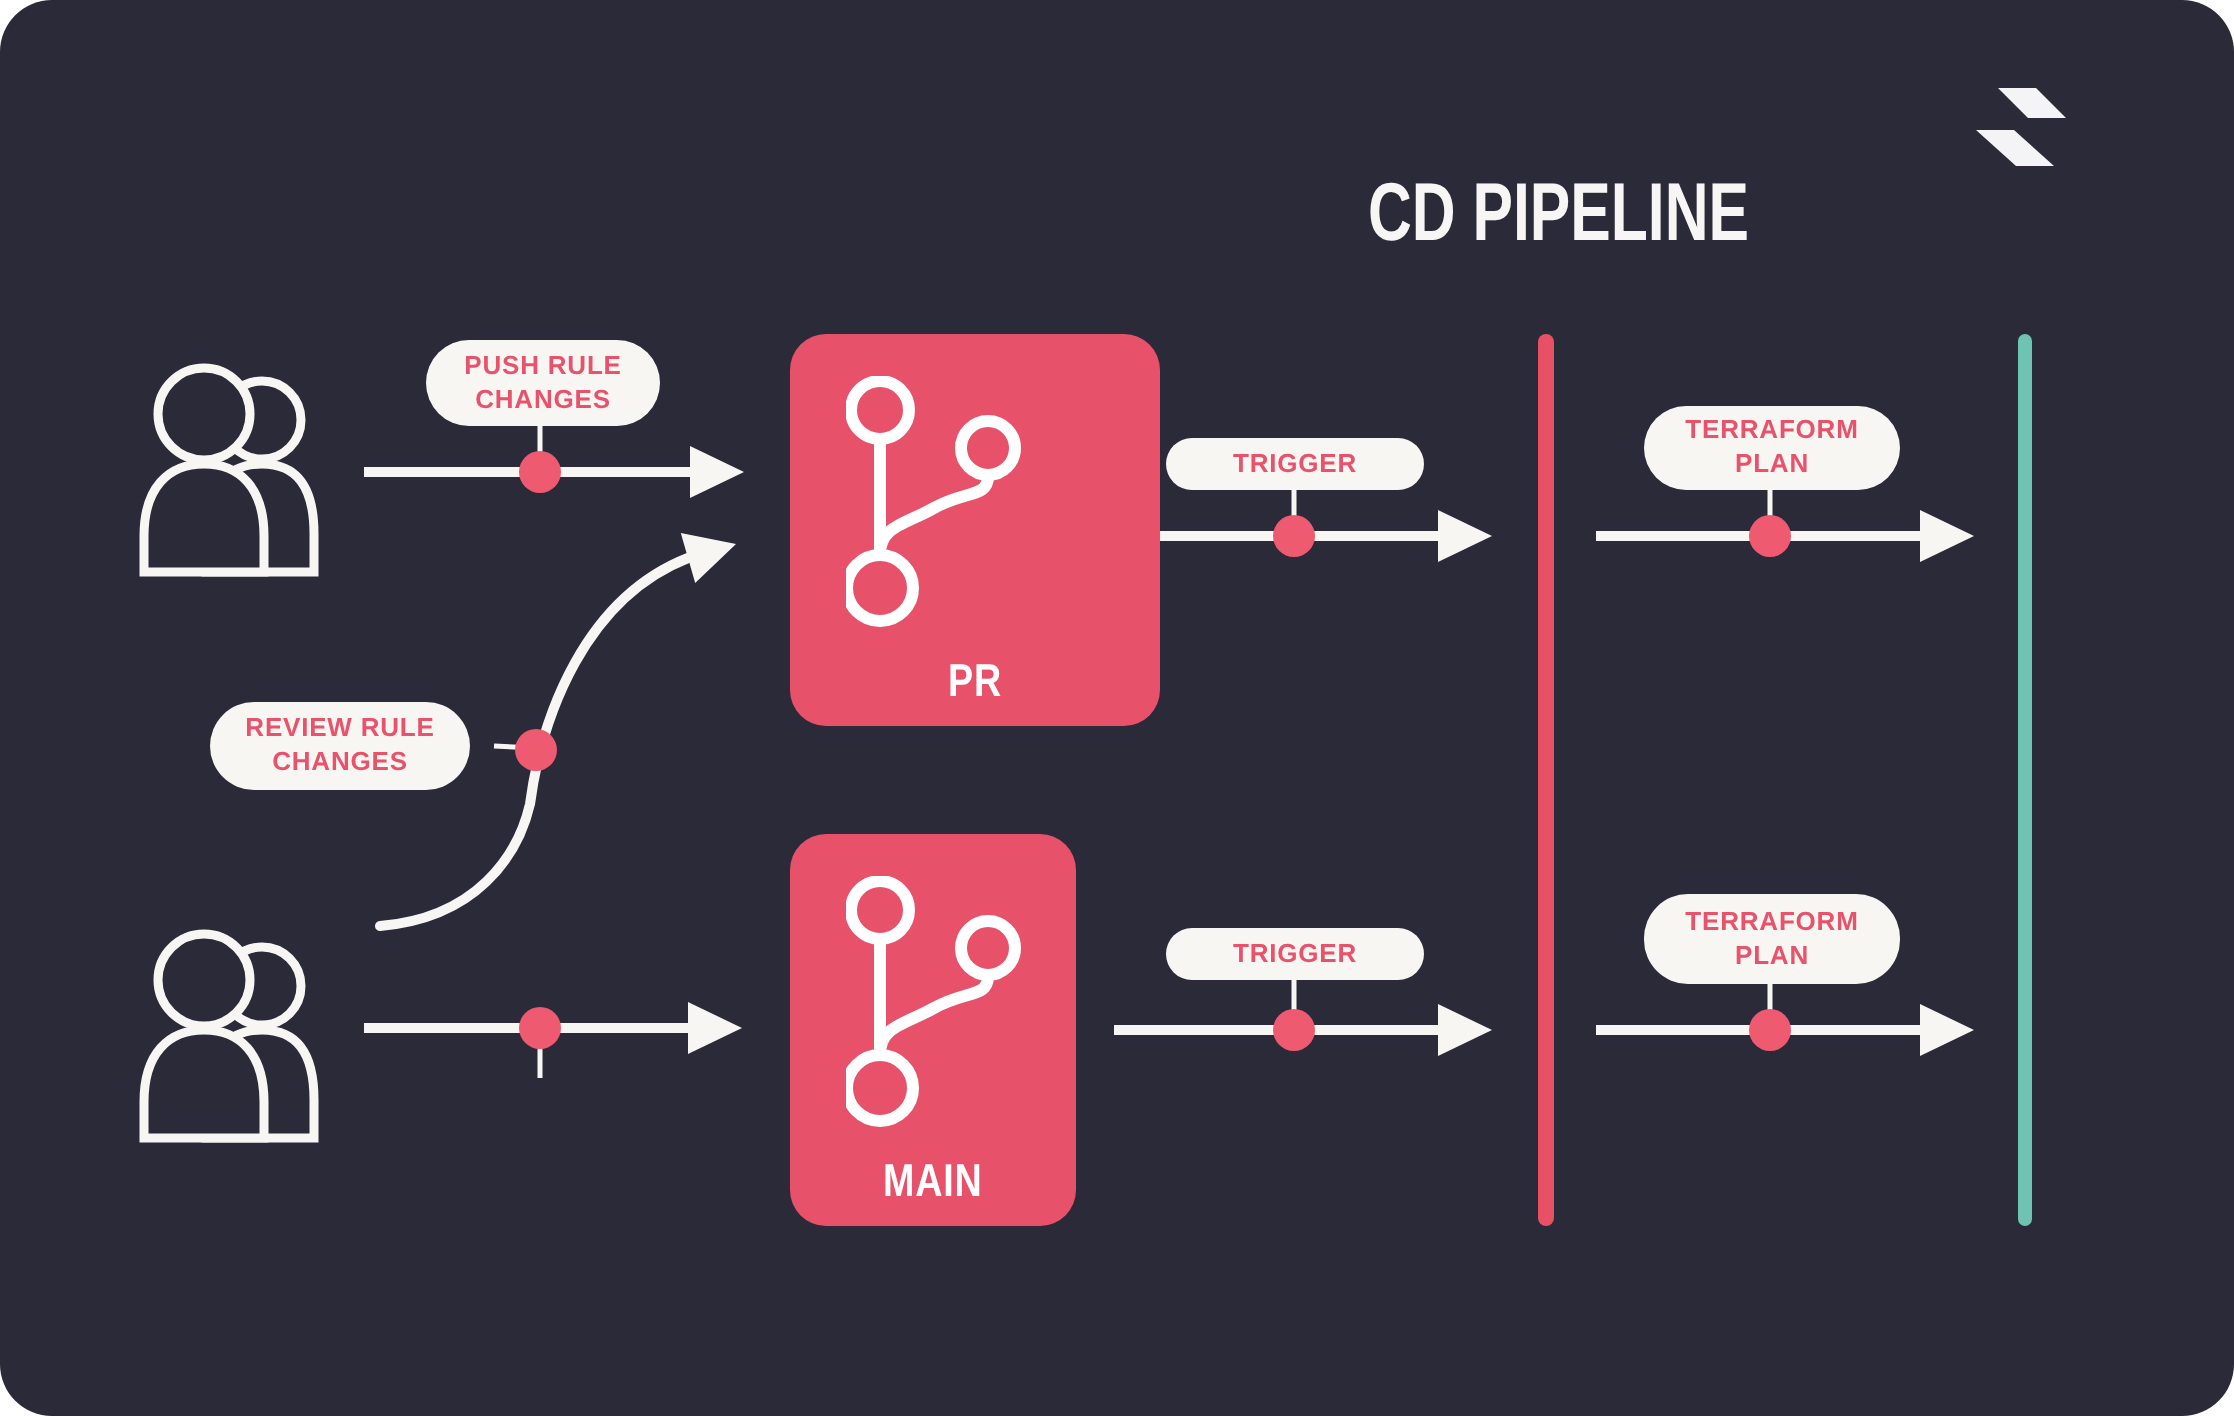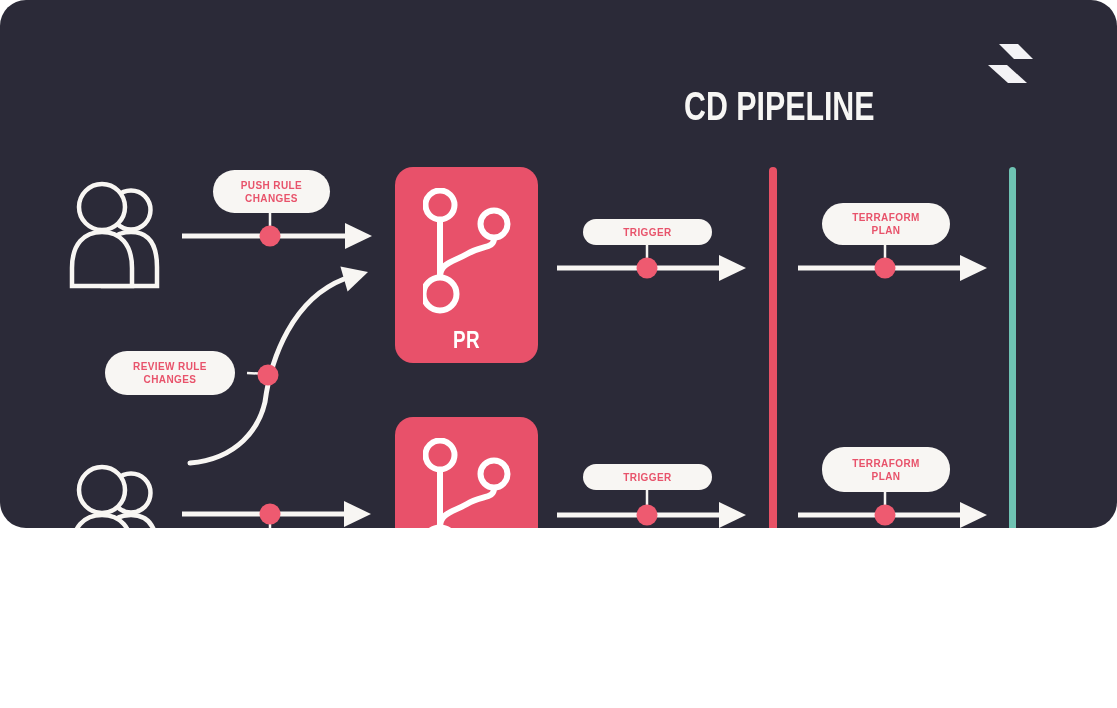--- a/index.html
+++ b/index.html
@@ -1,44 +1,44 @@
 <!DOCTYPE html>
 <html><head>
 <meta charset="utf-8">
 <style>
   html,body{margin:0;padding:0;background:#ffffff;}
-  .canvas{position:relative;width:1117px;height:528px;background:#2b2a38;border-radius:26px;
+  .canvas{position:relative;width:1117px;height:708px;background:#2b2a38;border-radius:26px;
           overflow:hidden;font-family:"Liberation Sans",sans-serif;}
   #diagram-svg{position:absolute;left:0;top:0;}
 
   
   .title{position:absolute;left:684px;top:86px;color:#f7f6f4;}
   .title span{display:inline-block;font-size:41px;font-weight:800;line-height:1;
               transform:scaleX(.74);transform-origin:left top;letter-spacing:0;}
   .brand-icon{position:absolute;left:986px;top:40px;}
   .brand-text{position:absolute;left:941px;top:90px;width:132px;text-align:center;
               color:#f4f3f6;font-size:30px;font-weight:500;letter-spacing:.5px;}
 
   
   .pill{position:absolute;background:#f8f6f3;border-radius:22px;color:#e8536b;
-        font-weight:700;font-size:10px;letter-spacing:.4px;line-height:1.3;
+        font-weight:700;font-size:13px;letter-spacing:.4px;line-height:1.3;
         display:flex;align-items:center;justify-content:center;text-align:center;
         white-space:pre-line;box-sizing:border-box;}
   .pill-push   {left:213px;top:170px;width:117px;height:43px;}
   .pill-review {left:105px;top:351px;width:130px;height:44px;}
   .pill-approve{left:208px;top:538px;width:129px;height:26px;}
   .pill-trig-pr{left:583px;top:219px;width:129px;height:26px;}
   .pill-plan-pr{left:822px;top:203px;width:128px;height:42px;}
   .pill-trig-mn{left:583px;top:464px;width:129px;height:26px;}
   .pill-plan-mn{left:822px;top:447px;width:128px;height:45px;}
 
   
   .branch-box{position:absolute;left:395px;width:143px;height:196px;background:#e8516a;
               border-radius:18px;}
-  .box-pr{top:167px;} .box-main{top:417px;}
+  .box-pr{top:167px;padding-left:42px;} .box-main{top:417px;}
   .branch-box svg{position:absolute;left:28px;top:21px;}
   .branch-label{position:absolute;bottom:9px;left:0;width:100%;text-align:center;color:#ffffff;}
   .branch-label span{display:inline-block;font-size:23px;font-weight:800;
                      transform:scaleX(.82);letter-spacing:.5px;}
 
   
   .bar{position:absolute;top:167px;height:446px;border-radius:4px;}
   .bar-red {left:769px;width:8px;background:#e85165;}
   .bar-teal{left:1009px;width:7px;background:#6fc3b3;}
 </style>

